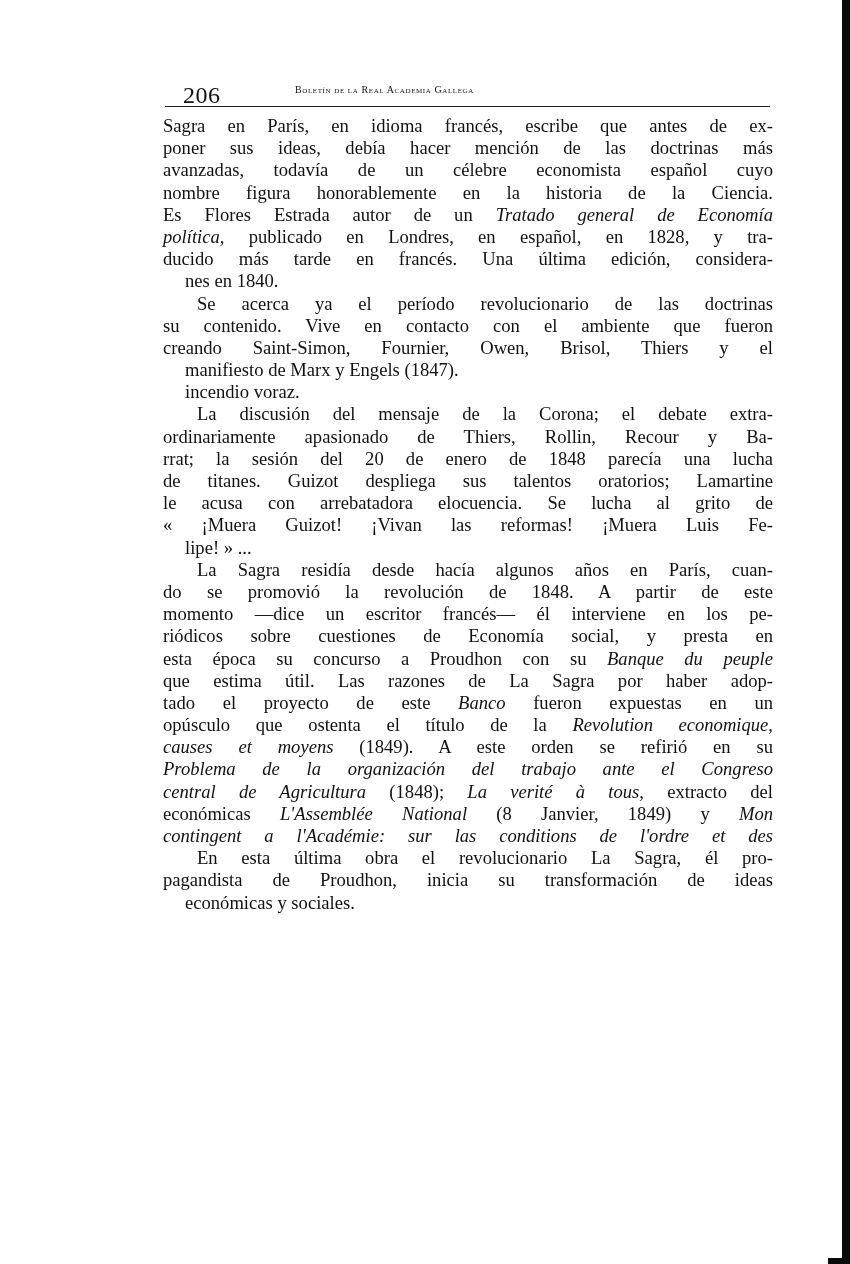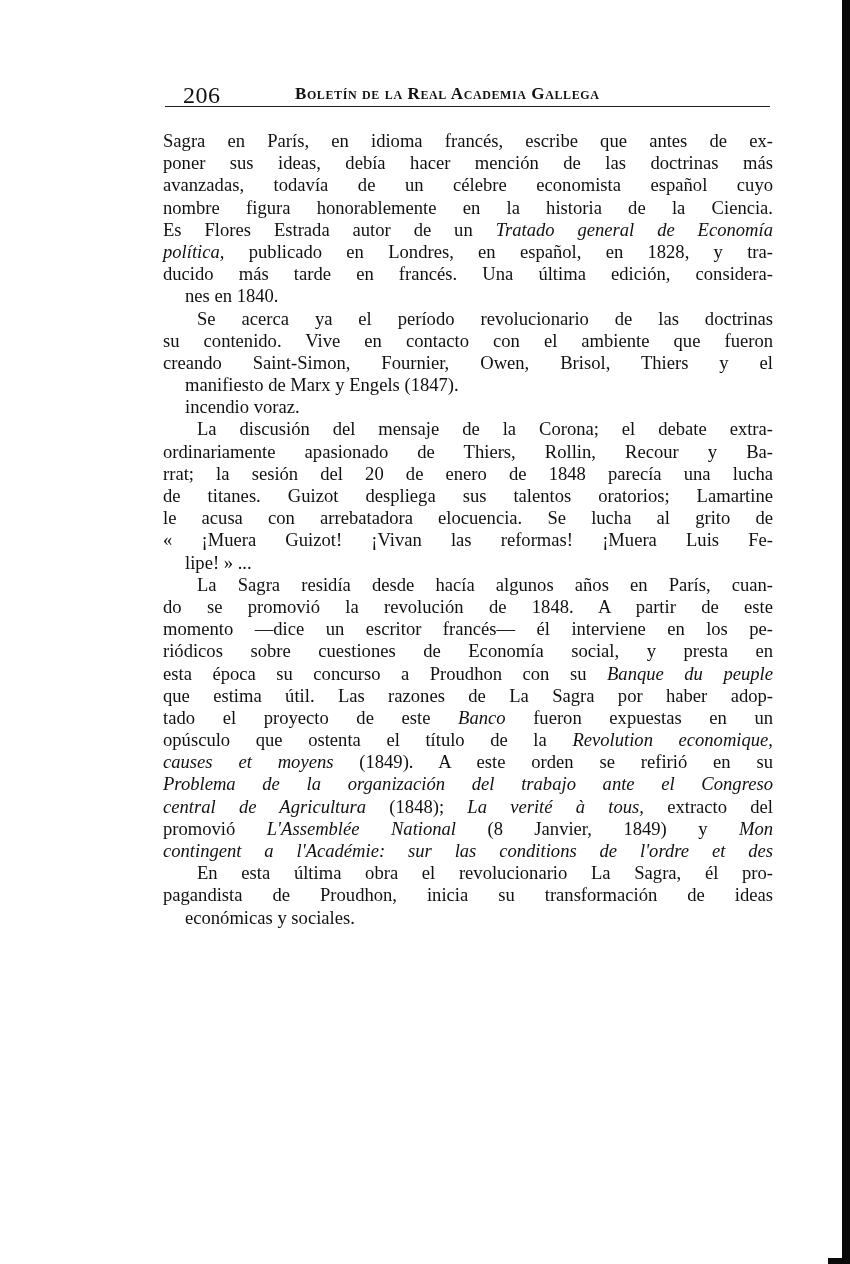--- a/index.html
+++ b/index.html
@@ -13,28 +13,28 @@
     .page-edge-tail {
       position: absolute; right: 8px; bottom: 0; width: 14px; height: 6px; background: #0a0a0a;
     }
     .header {
       position: absolute; left: 183px; top: 82px; width: 585px; height: 24px;
     }
     .page-number {
       position: absolute; left: 0; top: 0; font-size: 24px; letter-spacing: 0.5px;
     }
     .running-head {
-      position: absolute; left: 112px; top: 2px; font-size: 17px; font-variant: small-caps;
-      font-weight: bold; letter-spacing: 0.6px; white-space: nowrap;
+      position: absolute; left: 112px; top: 2px; font-size: 10px; font-variant: small-caps;
+      font-weight: normal; letter-spacing: 0.6px; white-space: nowrap;
     }
     .rule {
       position: absolute; left: 165px; top: 106px; width: 605px; height: 1px; background: #222;
     }
     .body-text {
-      position: absolute; left: 163px; top: 130px; width: 610px;
+      position: absolute; left: 163px; top: 115px; width: 610px;
       font-size: 18.6px; line-height: 22.2px; text-align: justify; hyphens: manual;
     }
     .line {
       display: block; white-space: nowrap; text-align: justify; text-align-last: justify; height: 22.2px;
     }
     .line.last { text-align-last: left; margin-left: 22px; }
     .line.indent { padding-left: 34px; }
     i { }
   </style>
 </head>
@@ -74,18 +74,18 @@
     <span class="line">do se promovió la revolución de 1848. A partir de este</span>
     <span class="line">momento —dice un escritor francés— él interviene en los pe-</span>
     <span class="line">riódicos sobre cuestiones de Economía social, y presta en</span>
     <span class="line"><span>esta época su concurso a Proudhon con su </span><i>Banque du peuple</i></span>
     <span class="line">que estima útil. Las razones de La Sagra por haber adop-</span>
     <span class="line"><span>tado el proyecto de este </span><i>Banco</i><span> fueron expuestas en un</span></span>
     <span class="line"><span>opúsculo que ostenta el título de la </span><i>Revolution economique,</i></span>
     <span class="line"><i>causes et moyens</i><span> (1849). A este orden se refirió en su</span></span>
     <span class="line"><i>Problema de la organización del trabajo ante el Congreso</i></span>
     <span class="line"><i>central de Agricultura</i><span> (1848); </span><i>La verité à tous,</i><span> extracto del</span></span>
-    <span class="line"><span>promovió </span><i>L'Assemblée National</i><span> (8 Janvier, 1849) y </span><i>Mon</i></span>
+    <span class="line"><span>económicas </span><i>L'Assemblée National</i><span> (8 Janvier, 1849) y </span><i>Mon</i></span>
     <span class="line"><i>contingent a l'Académie: sur las conditions de l'ordre et des</i></span>
     <span class="line indent">En esta última obra el revolucionario La Sagra, él pro-</span>
     <span class="line">pagandista de Proudhon, inicia su transformación de ideas</span>
     <span class="line last">económicas y sociales.</span>
   </div>
 
 </body></html>

